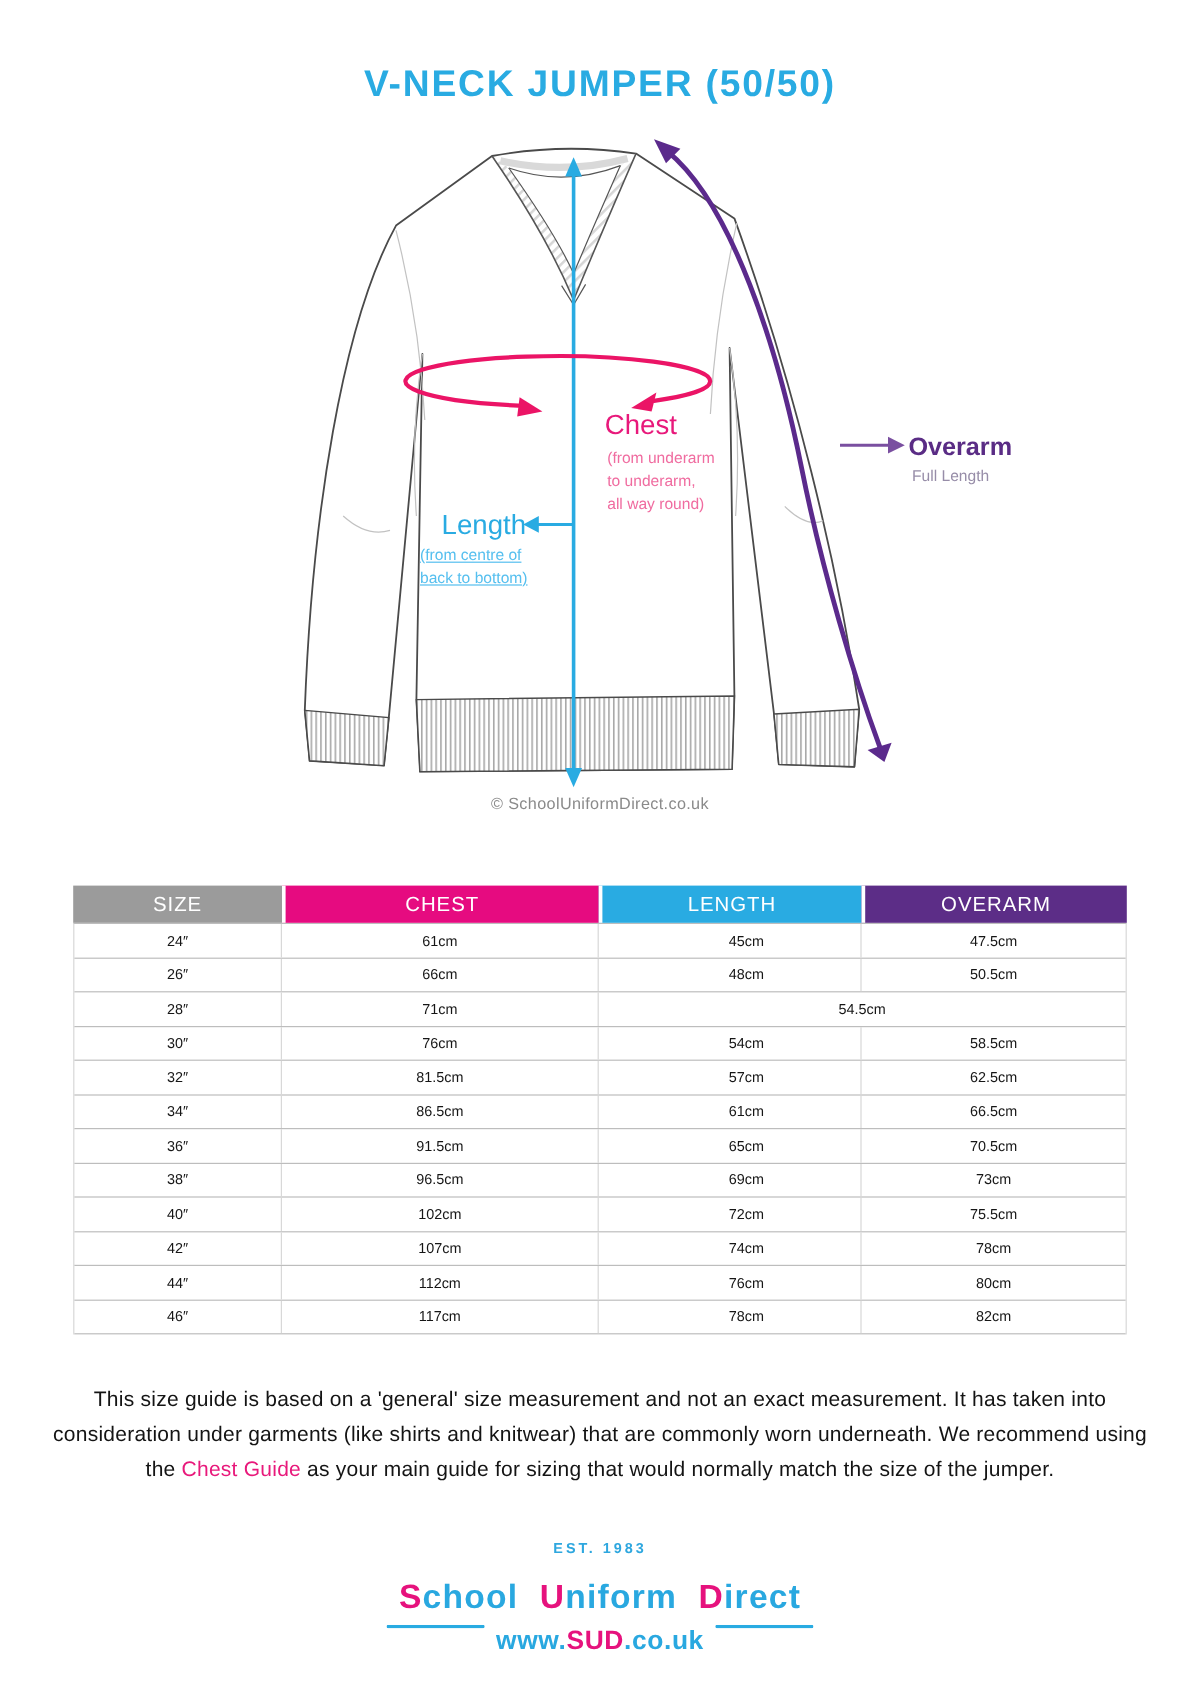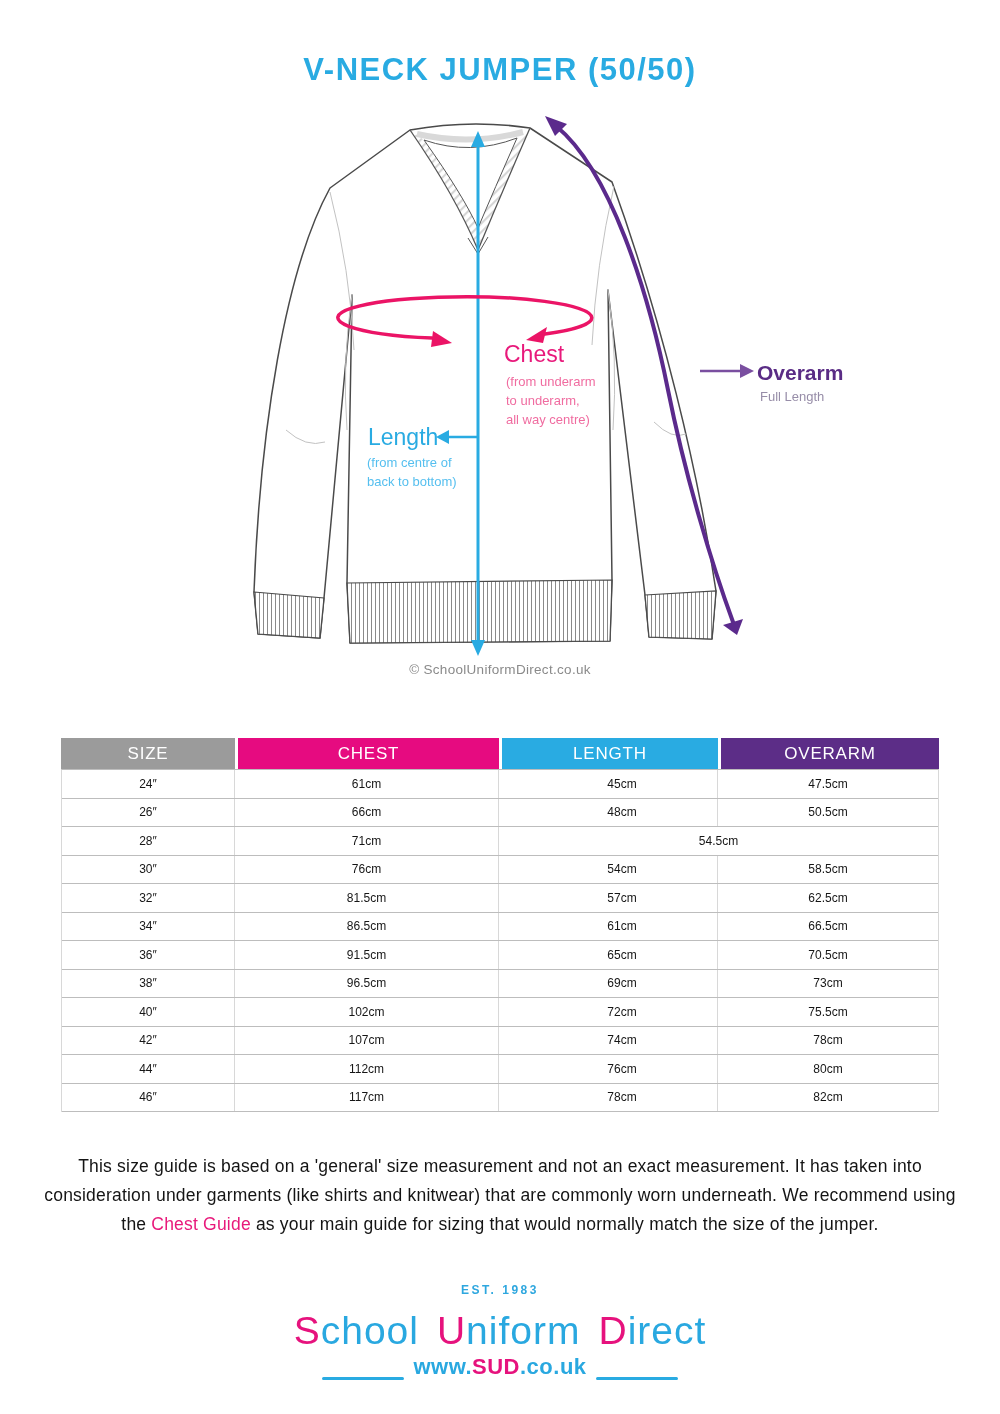--- a/index.html
+++ b/index.html
@@ -8,21 +8,21 @@
   
   .title{position:absolute;top:52px;left:0;width:100%;text-align:center;
          font-size:31px;font-weight:bold;letter-spacing:1.5px;color:#29ABE2;}
   
   .diagram{position:absolute;left:230px;top:100px;width:560px;height:575px;}
   .diagram svg{position:absolute;left:0;top:0;}
   .lbl{position:absolute;white-space:nowrap;}
   .chest-label{left:274px;top:241px;font-size:23px;font-weight:500;color:#E8197B;}
   .chest-sub{left:276px;top:272px;font-size:13px;line-height:19px;color:#F06CA0;}
   .length-label{left:138px;top:324px;font-size:23px;font-weight:500;color:#29ABE2;}
-  .length-sub{left:137px;top:353px;font-size:13px;line-height:19px;color:#55BFEF;}
+  .length-sub{left:120px;top:353px;font-size:13px;line-height:19px;color:#55BFEF;text-decoration:underline;}
   .overarm-label{left:527px;top:261px;font-size:21px;font-weight:600;color:#5A2C85;}
   .overarm-sub{left:530px;top:289px;font-size:13px;color:#978DA8;}
   .copyright{position:absolute;left:0;top:662px;width:100%;text-align:center;
              font-size:13.5px;letter-spacing:.3px;color:#8A8A8A;}
   
   .size-table{position:absolute;left:61px;top:738px;width:878px;}
   .thead{display:flex;height:31px;}
   .hcell{box-sizing:border-box;display:flex;align-items:center;justify-content:center;
          color:#fff;font-size:17px;letter-spacing:.8px;}
   .hcell + .hcell{border-left:3px solid #fff;}
@@ -36,24 +36,24 @@
      font-size:12px;color:#161616;}
   .c + .c{border-left:1px solid #d8d8d8;}
   .c1{width:172px;} .c2{width:264px;} .c3{width:219px;padding-left:28px;} .c4{flex:1;}
   
   .note{position:absolute;left:30px;top:1152px;width:940px;text-align:center;
         font-size:17.5px;line-height:29px;color:#141414;letter-spacing:.2px;}
   .note .pink{color:#E8197B;cursor:pointer;}
   
   .logo{position:absolute;left:0;top:1283px;width:100%;text-align:center;}
   .logo-est{font-size:12px;font-weight:bold;letter-spacing:2.5px;color:#2EA7DF;margin-bottom:1px;}
-  .logo-main{font-size:39px;font-weight:400;letter-spacing:1px;line-height:44px;margin-top:12px;}
+  .logo-main{font-size:28px;font-weight:700;letter-spacing:1px;line-height:44px;margin-top:12px;}
   .logo-main .pk{color:#E6127D;} .logo-main .bl{color:#29A8E0;}
   .logo-main .w{margin-right:18px;}
-  .logo-url{margin-top:1px;display:flex;align-items:flex-end;justify-content:center;
+  .logo-url{margin-top:1px;display:flex;align-items:flex-start;justify-content:center;
             font-size:22px;font-weight:bold;letter-spacing:.5px;}
   .logo-url .dash{width:82px;height:0;border-top:3px solid #29ABE2;border-radius:2px;}
   .logo-url .t{margin:0 9px;}
   .logo-url .bl{color:#29A8E0;} .logo-url .pk{color:#E6127D;}
 </style>
 </head>
 <body>
 
 <div class="page">
 
@@ -114,21 +114,21 @@
         <polygon points="507,535 493,525 513,519" fill="#5B2A8C"></polygon>
         <line x1="470" y1="271" x2="512" y2="271" stroke="#7A4FA0" stroke-width="2.5"></line>
         <polygon points="524,271 510,264 510,278" fill="#7A4FA0"></polygon>
       </g>
     </svg>
 
     <div class="lbl chest-label">Chest</div>
     <div class="lbl chest-sub">
       <div>(from underarm</div>
       <div>to underarm,</div>
-      <div>all way centre)</div>
+      <div>all way round)</div>
     </div>
     <div class="lbl length-label">Length</div>
     <div class="lbl length-sub">
       <div>(from centre of</div>
       <div>back to bottom)</div>
     </div>
     <div class="lbl overarm-label">Overarm</div>
     <div class="lbl overarm-sub">Full Length</div>
   </div>
 

